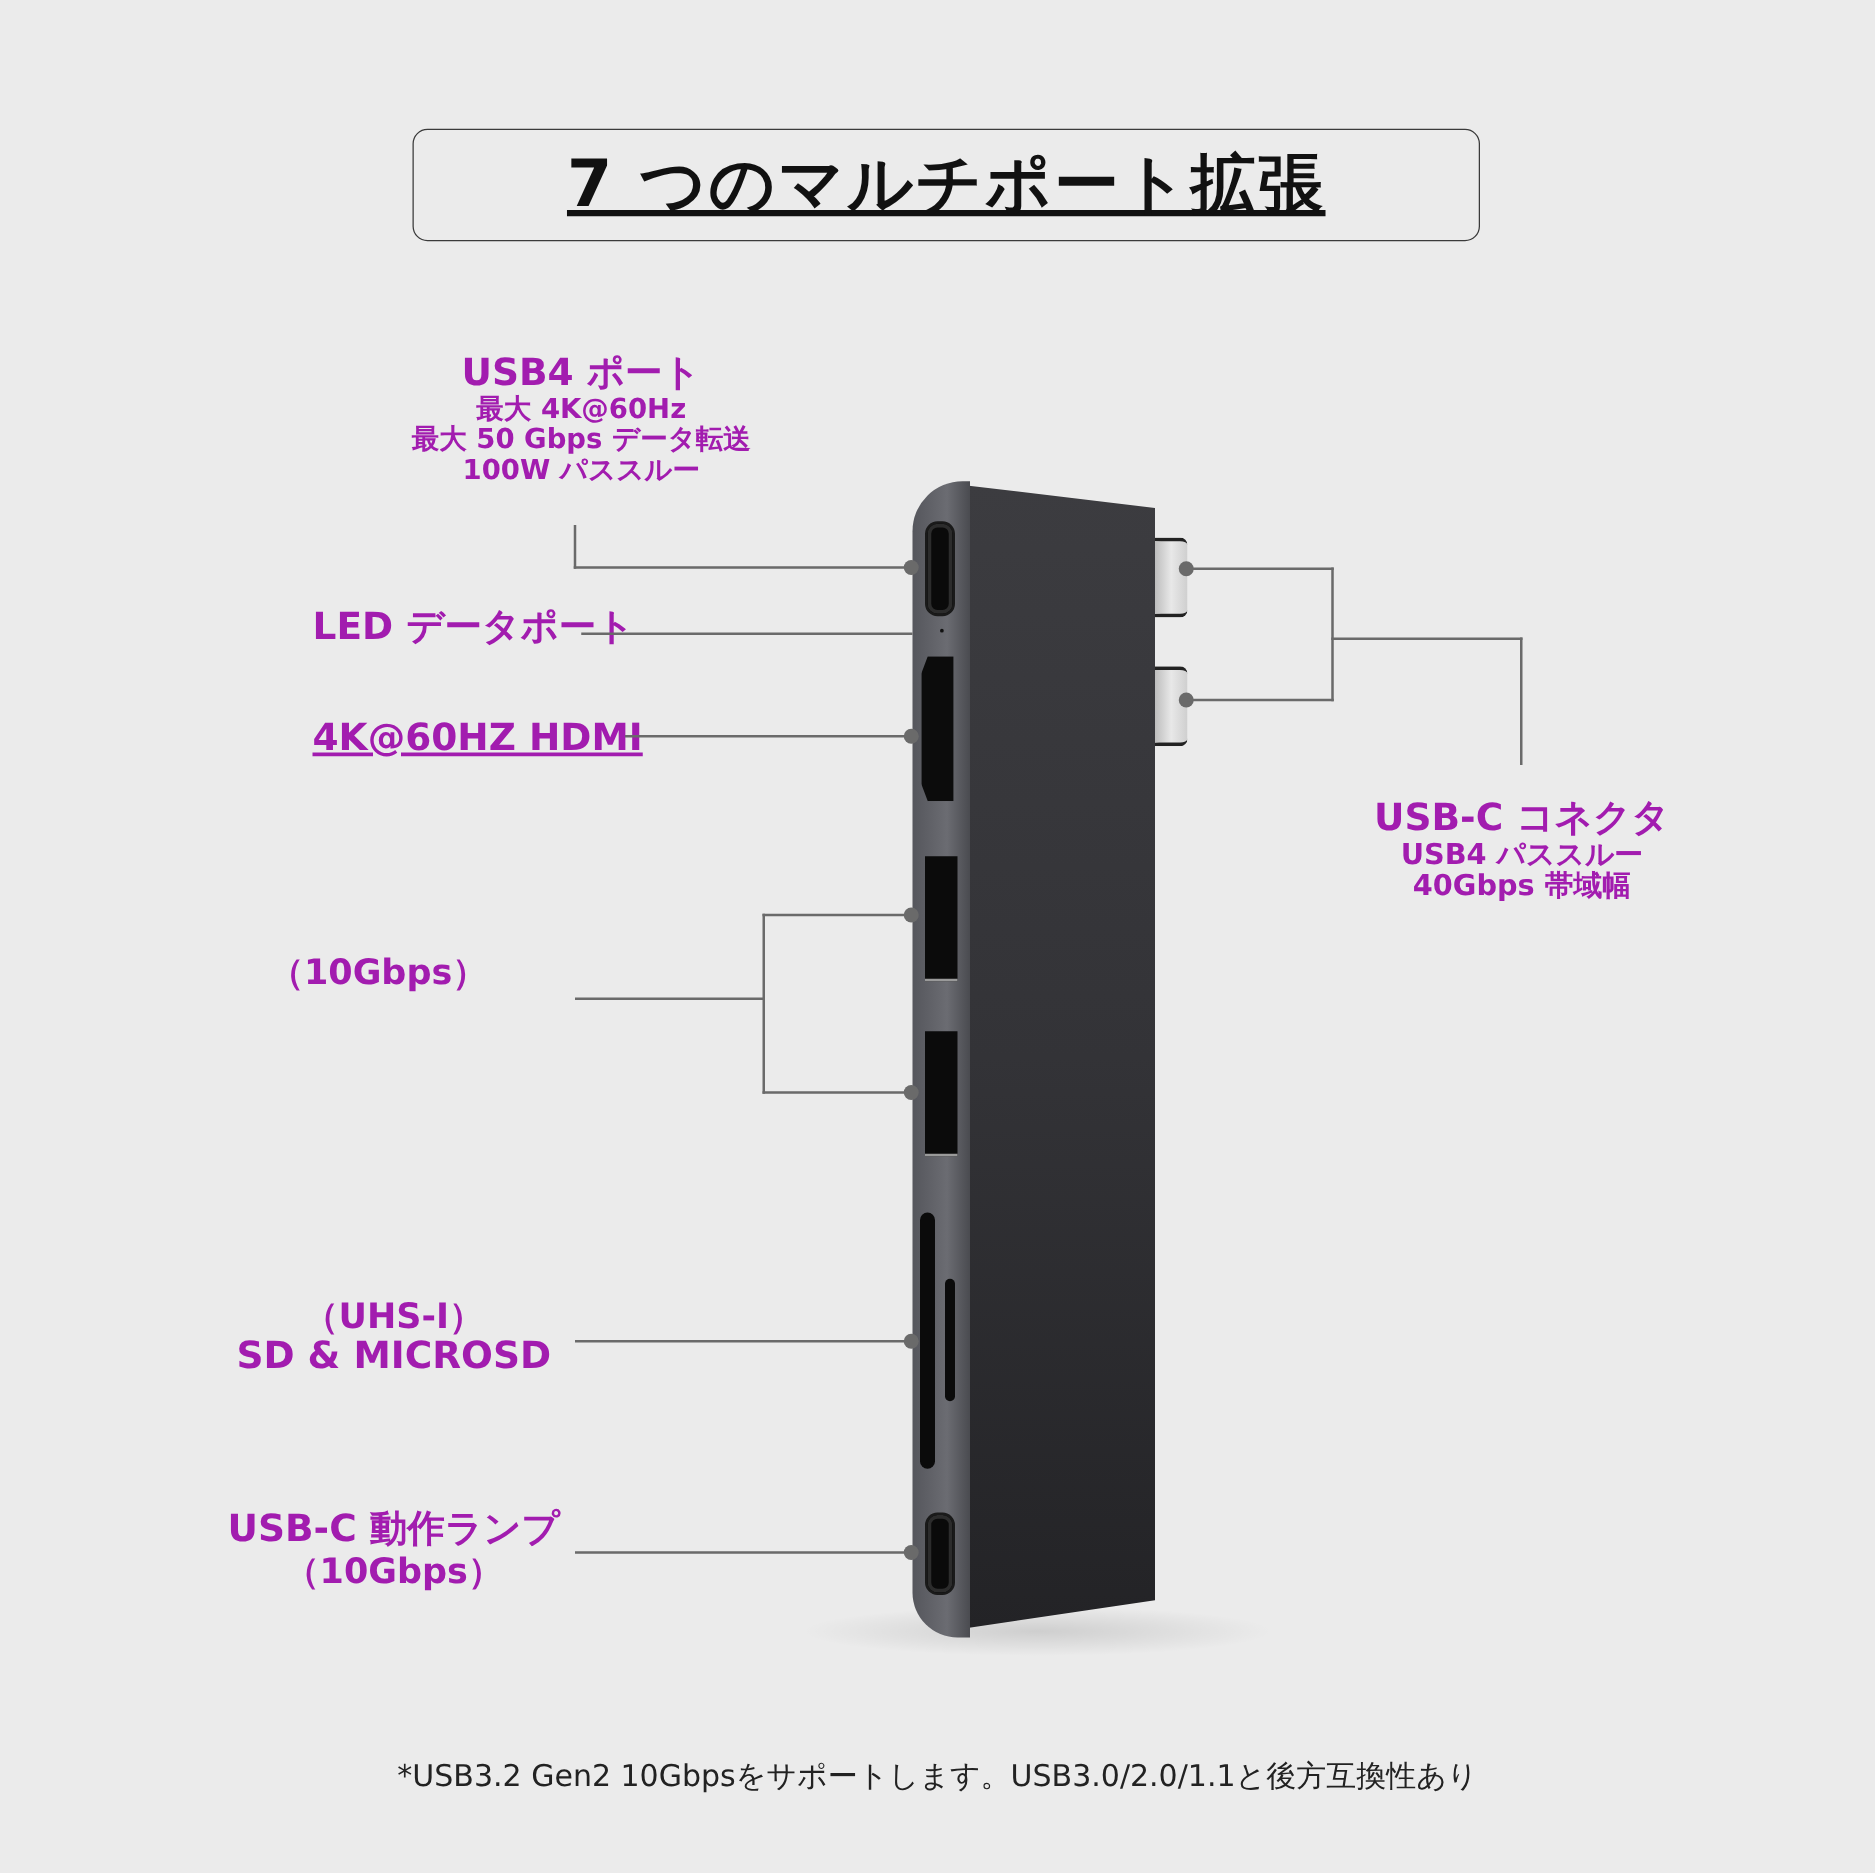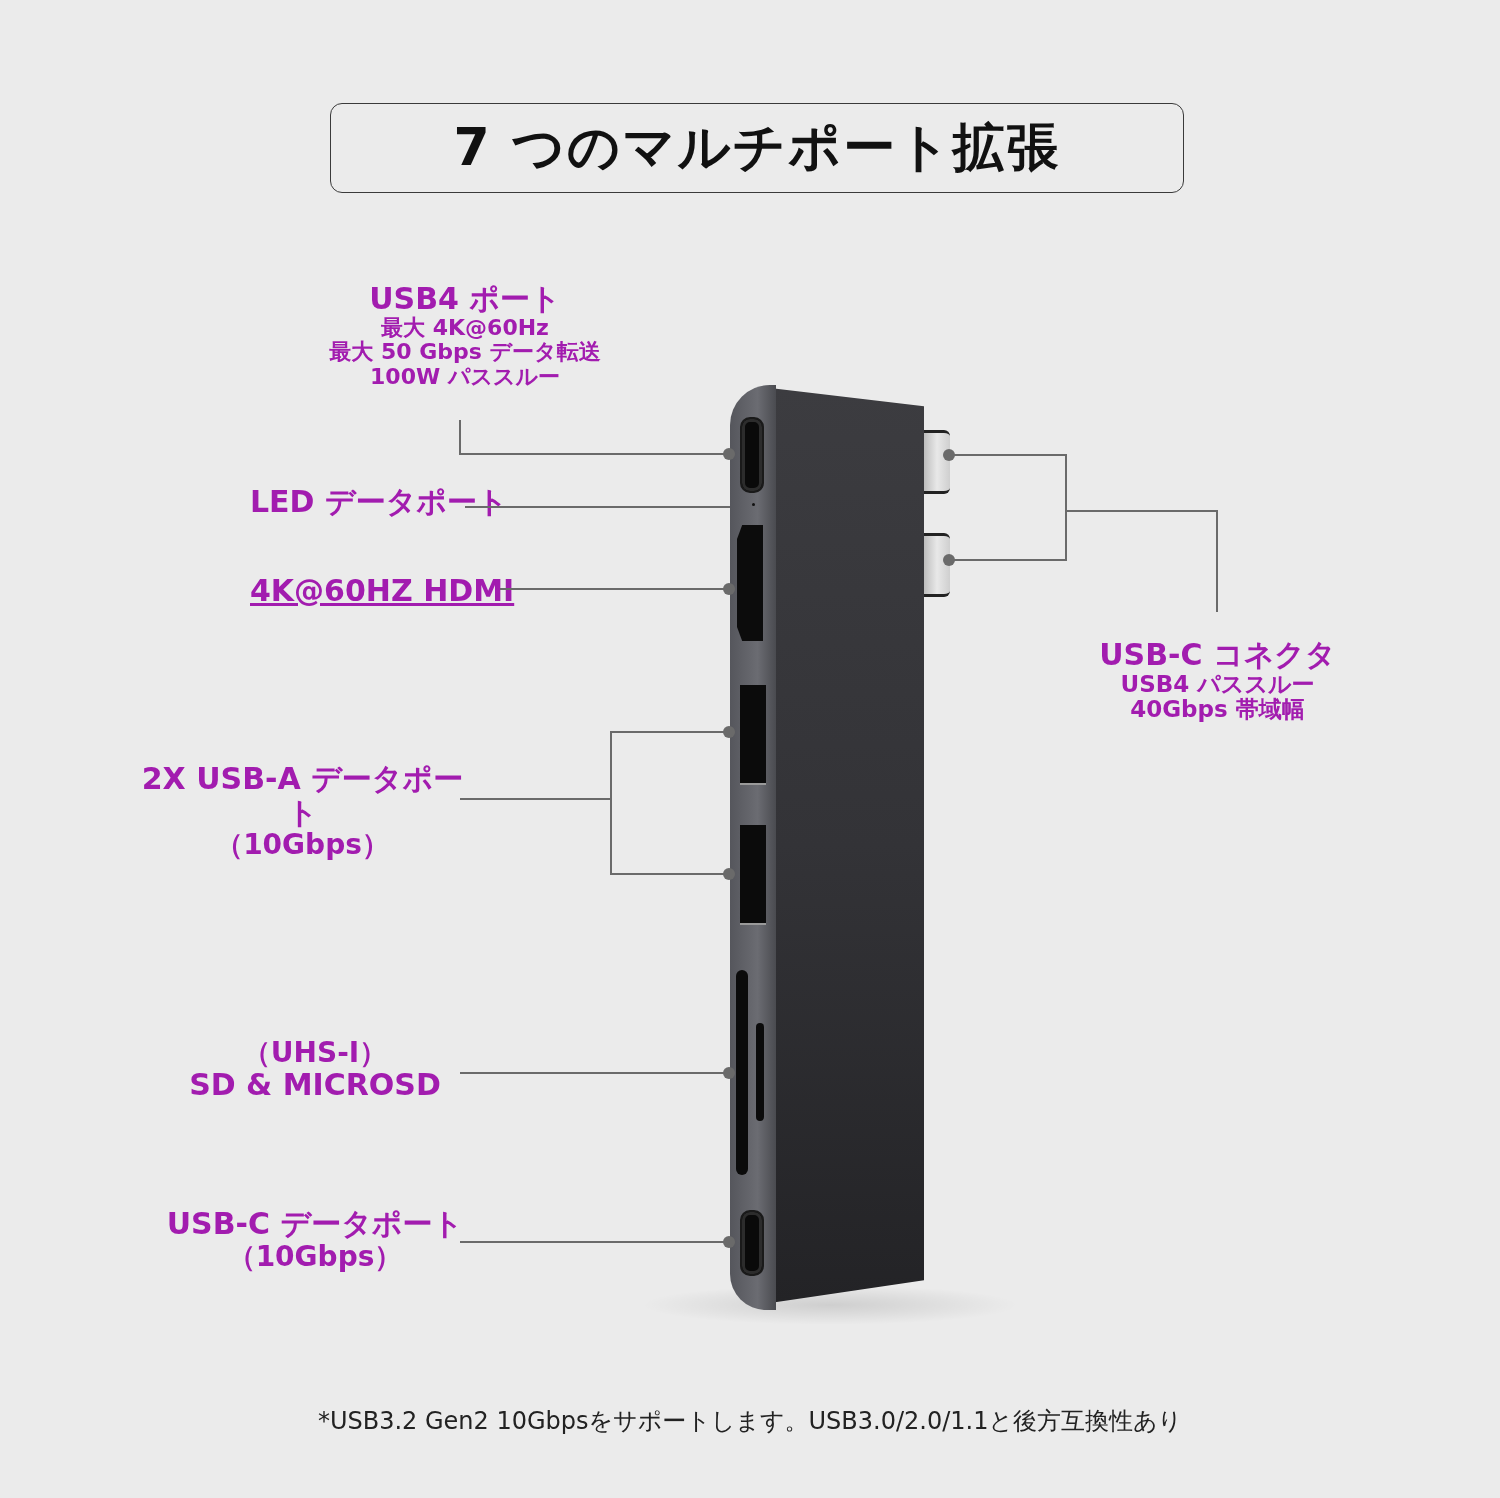--- a/index.html
+++ b/index.html
@@ -8,21 +8,21 @@
       background: #ebebeb;
       position: relative; overflow: hidden;
       font-family: "DejaVu Sans", "Liberation Sans", sans-serif;
       color: #111;
     }
     .title-box {
       position: absolute; left: 330px; top: 103px;
       width: 854px; height: 90px;
       border: 1.5px solid #3a3a3a; border-radius: 12px;
       box-sizing: border-box;
-      display: flex; align-items: center; justify-content: center;
+      display: flex; align-items: center; justify-content: center; text-decoration: underline;
     }
     .title-box span {
       font-size: 52px; font-weight: bold; letter-spacing: 2px; color: #111;
     }
     .label {
       position: absolute; text-align: center; font-weight: bold; color: #a21caf;
       line-height: 1.12;
     }
     .label .main { font-size: 30px; display: block; }
     .label .sub { font-size: 22px; display: block; }
@@ -117,39 +117,38 @@
 </div>
 <div class="line" style="left:465px; top:506px; width:265px; height:2px;"></div>
 
 <div class="label left" style="left:250px; top:574px;text-decoration:underline;">
   <span class="main">4K@60HZ HDMI</span>
 </div>
 <div class="line" style="left:500px; top:588px; width:228px; height:2px;"></div>
 <div class="dot" style="left:723px; top:583px;"></div>
 
 <div class="label" style="left:130px; top:762px; width:345px;">
-  <span class="main">2X USB-A データポート</span>
   <span class="main" style="font-size:28px">（10Gbps）</span>
 </div>
 <div class="line" style="left:460px; top:798px; width:152px; height:2px;"></div>
 <div class="line" style="left:610px; top:731px; width:2px; height:144px;"></div>
 <div class="line" style="left:610px; top:731px; width:118px; height:2px;"></div>
 <div class="line" style="left:610px; top:873px; width:118px; height:2px;"></div>
 <div class="dot" style="left:723px; top:726px;"></div>
 <div class="dot" style="left:723px; top:868px;"></div>
 
 <div class="label" style="left:170px; top:1037px; width:290px;">
   <span class="main" style="font-size:28px">（UHS-I）</span>
   <span class="main">SD &amp; MICROSD</span>
 </div>
 <div class="line" style="left:460px; top:1072px; width:268px; height:2px;"></div>
 <div class="dot" style="left:723px; top:1067px;"></div>
 
 <div class="label" style="left:165px; top:1207px; width:300px;">
-  <span class="main">USB-C データポート</span>
+  <span class="main">USB-C 動作ランプ</span>
   <span class="main" style="font-size:28px">（10Gbps）</span>
 </div>
 <div class="line" style="left:460px; top:1241px; width:268px; height:2px;"></div>
 <div class="dot" style="left:723px; top:1236px;"></div>
 
 <div class="dot" style="left:943px; top:449px;"></div>
 <div class="dot" style="left:943px; top:554px;"></div>
 <div class="line" style="left:950px; top:454px; width:117px; height:2px;"></div>
 <div class="line" style="left:950px; top:559px; width:117px; height:2px;"></div>
 <div class="line" style="left:1065px; top:454px; width:2px; height:107px;"></div>

